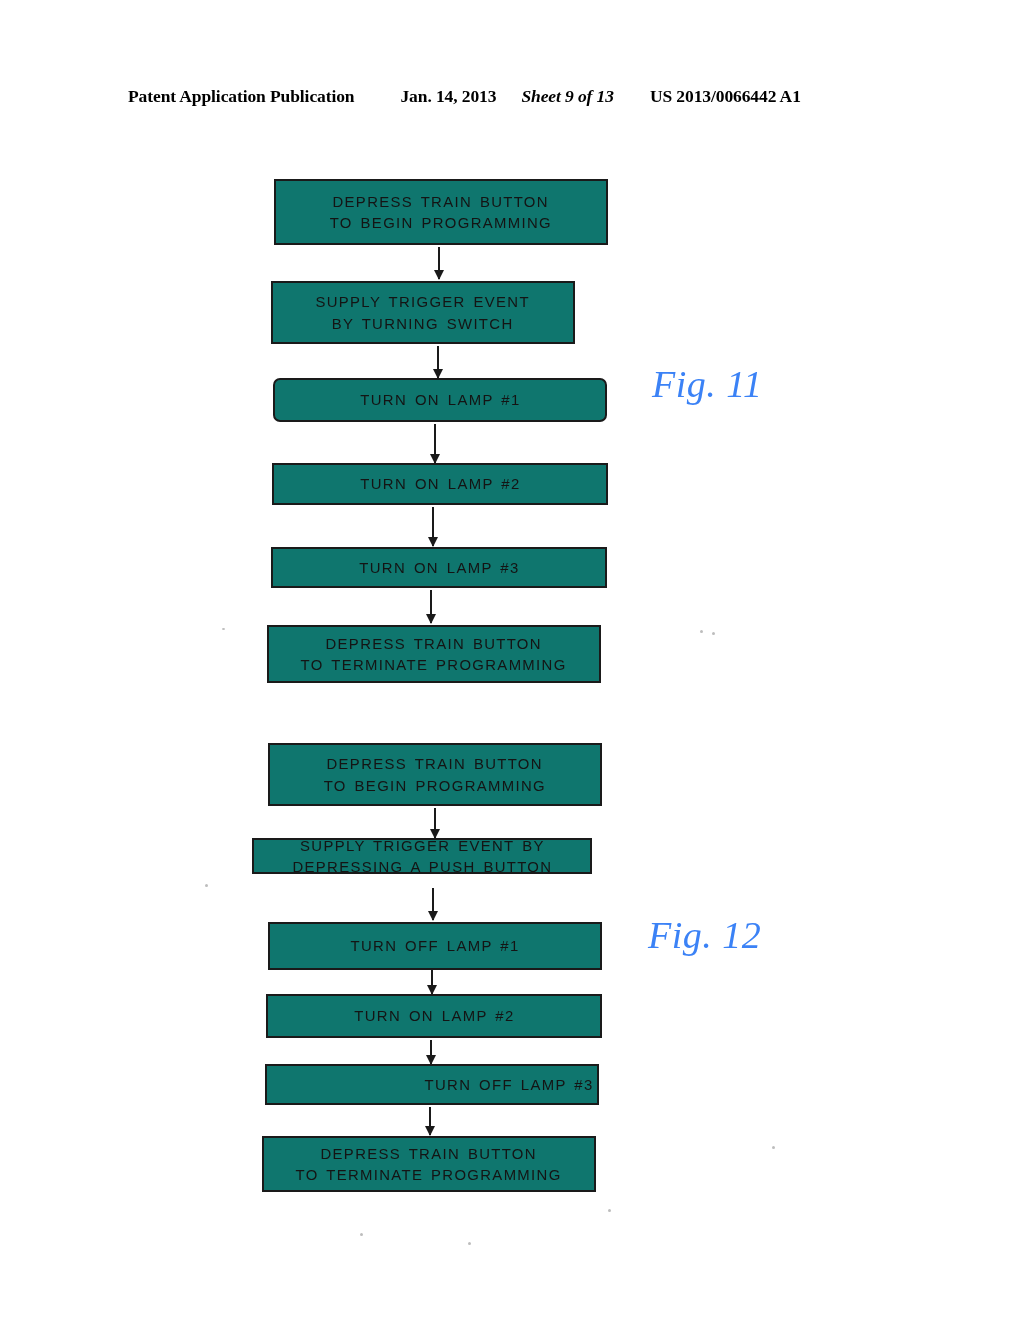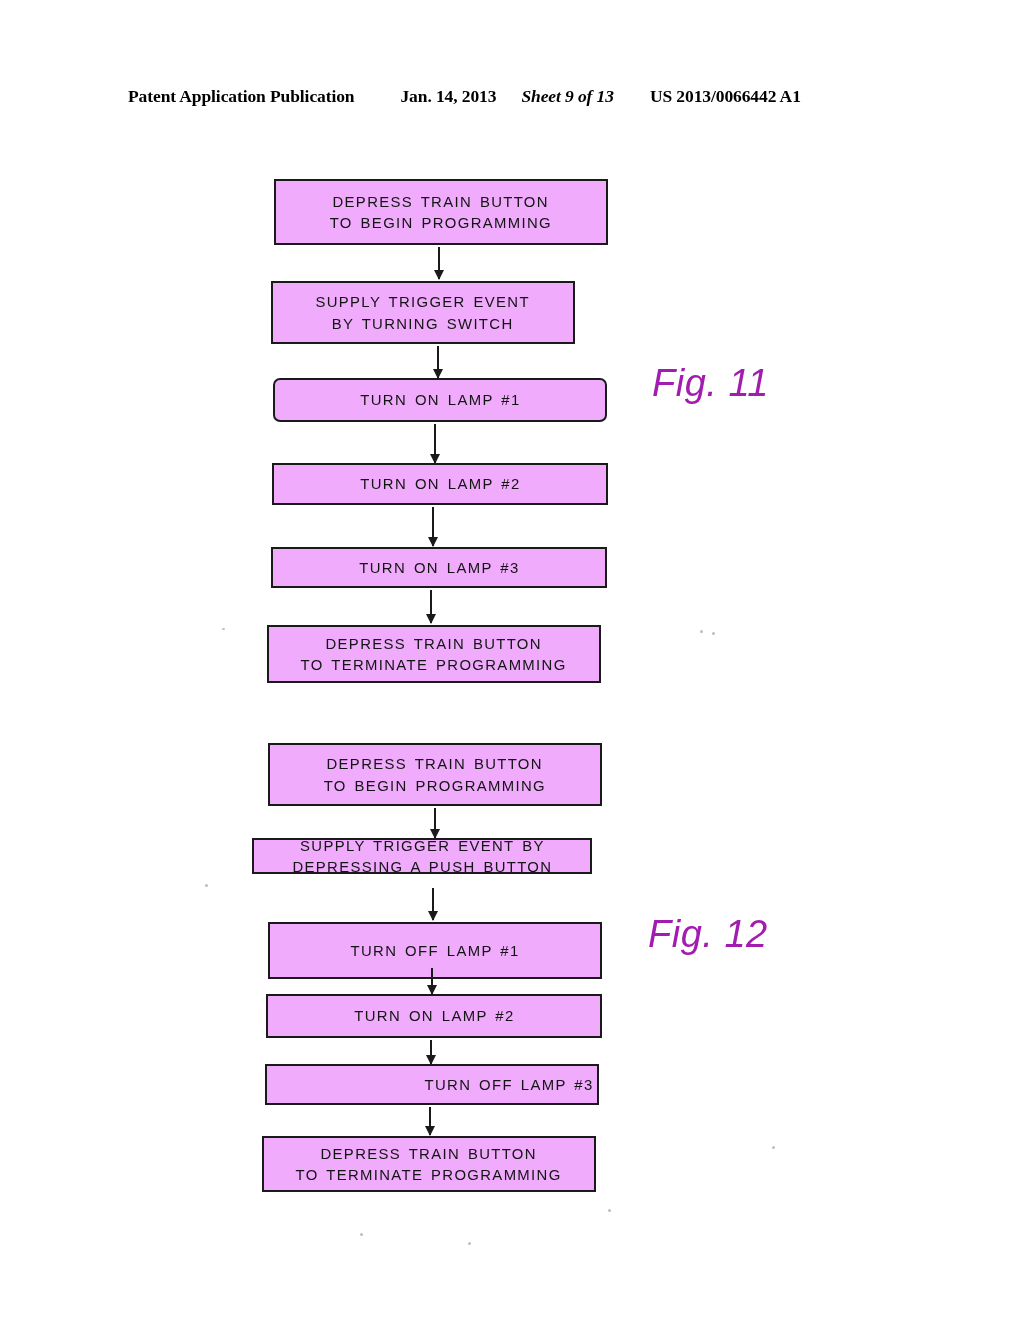--- a/index.html
+++ b/index.html
@@ -45,21 +45,21 @@
     position: absolute;
   }
   #figure-11 { left: 0; top: 170px; width: 1024px; }
   #figure-12 { left: 0; top: 735px; width: 1024px; }
 
   
   .flow-box {
     position: absolute;
     box-sizing: border-box;
     border: 2.3px solid #1a1a1a;
-    background: #f0abfc;
+    background: #0f766e;
     display: flex;
     flex-direction: column;
     align-items: center;
     justify-content: center;
     text-align: center;
   }
   .flow-box .line {
     font-family: "Liberation Sans", sans-serif;
     font-size: 15.5px;
     letter-spacing: 1.4px;
@@ -85,24 +85,24 @@
     height: 0;
     transform: translateX(-50%);
     border-left: 5.5px solid transparent;
     border-right: 5.5px solid transparent;
     border-top: 10px solid #1a1a1a;
   }
 
   
   .fig-caption {
     position: absolute;
-    font-family: Liberation Sans, sans-serif;
+    font-family: Liberation Serif, serif;
     font-style: italic;
     font-size: 38px;
-    color: #a21caf;
+    color: #3b82f6;
     white-space: nowrap;
     letter-spacing: 0.5px;
   }
   #fig-11-caption { left: 652px; top: 362px; }
   #fig-12-caption { left: 648px; top: 913px; }
 
   
   .speckle {
     position: absolute;
     background: #bdbdbd;
@@ -165,21 +165,21 @@
       <span class="line">TO BEGIN PROGRAMMING</span>
     </div>
     <div class="arrow" style="left:434px; top:73px; height:30px;"></div>
 
     <div class="flow-box" style="left:252px; top:103px; width:340px; height:36px;">
       <span class="line">SUPPLY TRIGGER EVENT BY</span>
       <span class="line">DEPRESSING A PUSH BUTTON</span>
     </div>
     <div class="arrow" style="left:432px; top:153px; height:32px;"></div>
 
-    <div class="flow-box" style="left:268px; top:187px; width:334px; height:57px;">
+    <div class="flow-box" style="left:268px; top:187px; width:334px; height:48px;">
       <span class="line">TURN OFF LAMP #1</span>
     </div>
     <div class="arrow" style="left:431px; top:233px; height:26px;"></div>
 
     <div class="flow-box" style="left:266px; top:259px; width:336px; height:44px;">
       <span class="line">TURN ON LAMP #2</span>
     </div>
     <div class="arrow" style="left:430px; top:305px; height:24px;"></div>
 
     <div class="flow-box" style="left:265px; top:329px; width:334px; height:41px;align-items:flex-end;">

